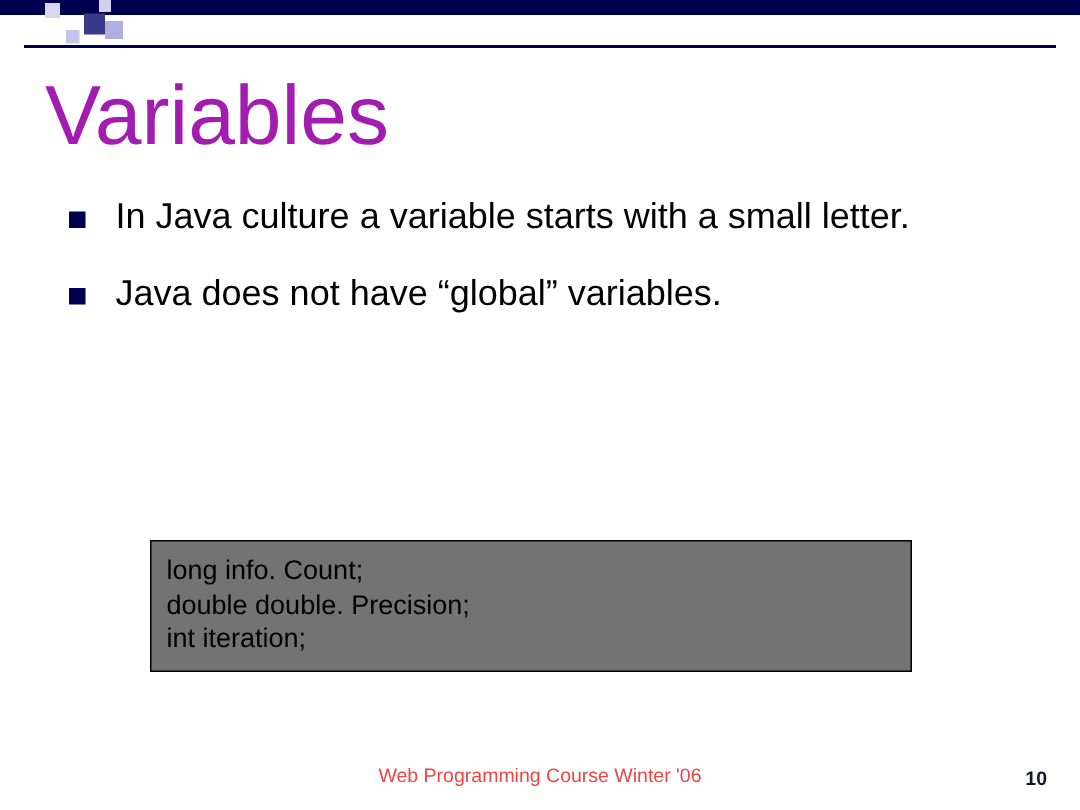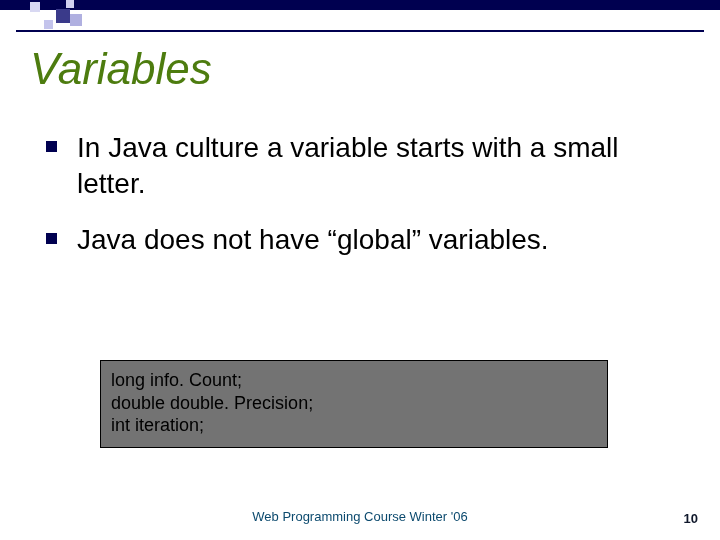--- a/index.html
+++ b/index.html
@@ -50,35 +50,34 @@
     top: 30px;
     left: 16px;
     width: 688px;
     height: 2px;
     background: #000050;
   }
   .title {
     position: absolute;
     top: 44px;
     left: 30px;
-    font-size: 44px;
-    color: #4d7c0f;
+    font-size: 56px;
+    color: #a21caf;
     font-weight: normal;
-    font-style: italic;
   }
   .bullets {
     position: absolute;
     top: 130px;
     left: 46px;
     width: 640px;
   }
   .bullet {
     display: flex;
     align-items: flex-start;
-    font-size: 28px;
+    font-size: 24px;
     color: #000;
     line-height: 1.28;
     margin-bottom: 6px;
   }
   .bullet .bicon {
     flex: 0 0 auto;
     width: 11px;
     height: 11px;
     background: #000050;
     margin-top: 11px;
@@ -101,21 +100,21 @@
     background: #737373;
   }
   .codebox div { white-space: pre; }
   .footer {
     position: absolute;
     bottom: 16px;
     left: 0;
     width: 720px;
     text-align: center;
     font-size: 13px;
-    color: #0c4a6e;
+    color: #ef4444;
   }
   .pagenum {
     position: absolute;
     bottom: 14px;
     right: 22px;
     font-size: 13px;
     font-weight: bold;
     color: #0f172a;
   }
 </style>

